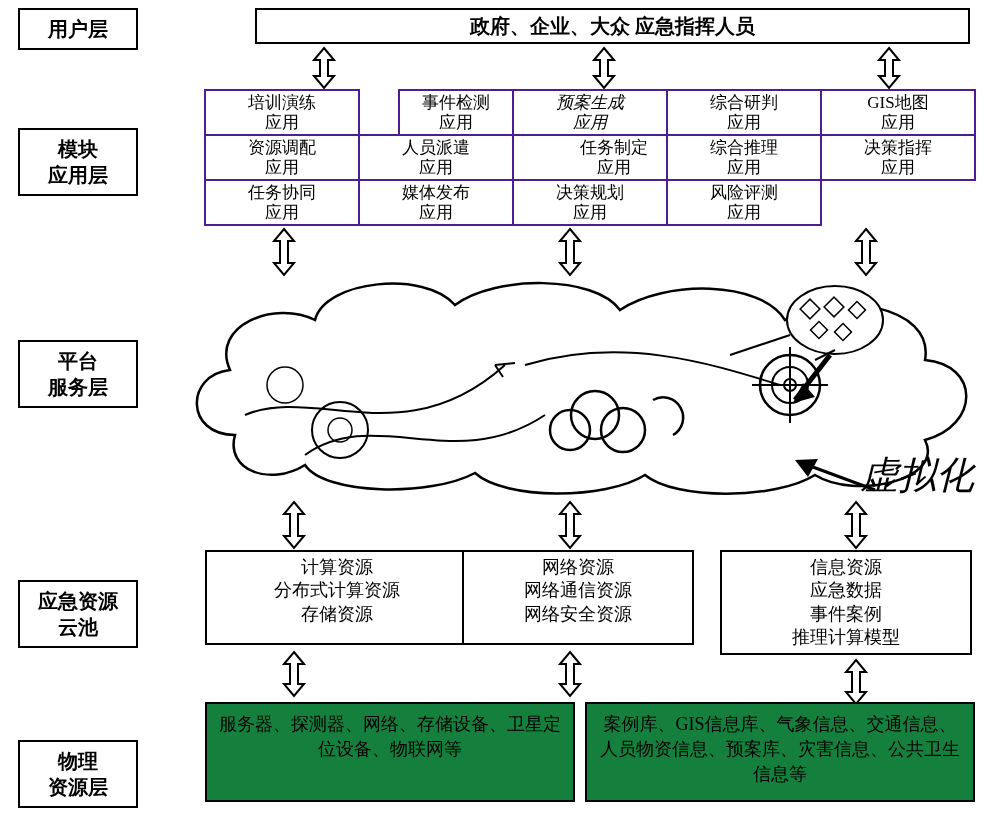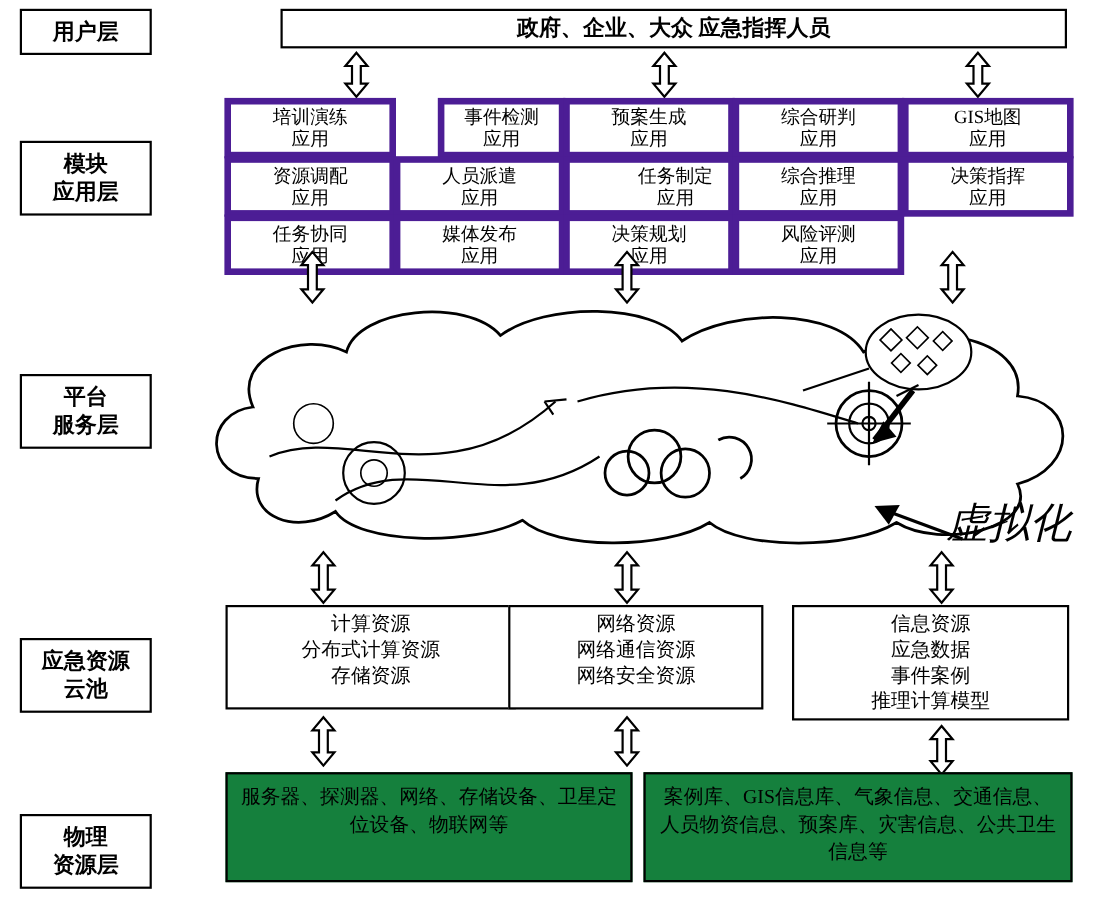--- a/index.html
+++ b/index.html
@@ -28,21 +28,21 @@
     background: #fff;
     font-size: 18px;
     text-align: center;
     display: flex;
     align-items: center;
     justify-content: center;
     line-height: 1.2;
     padding: 2px;
   }
   .grid-cell {
-    border: 6px solid #4c1d95;
+    border: 2px solid #4c1d95;
     font-size: 17px;
     text-align: center;
     display: flex;
     align-items: center;
     justify-content: center;
     line-height: 1.15;
     padding: 2px 0;
   }
   .module-grid {
     position: absolute;
@@ -116,21 +116,21 @@
   <svg width="28" height="44" viewBox="0 0 28 44">
       <path d="M14 2 L24 14 L18 14 L18 30 L24 30 L14 42 L4 30 L10 30 L10 14 L4 14 Z" fill="#fff" stroke="#000" stroke-width="2"></path>
     </svg>
 </div>
 
 <div class="module-grid" style="left:205px; top:90px; width:770px; height:135px;">
   <div class="grid-cell" style="white-space:pre;">培训演练
 应用</div>
   <div class="grid-cell" style="white-space:pre;margin-left:39px;">事件检测
 应用</div>
-  <div class="grid-cell" style="white-space:pre;">预案生成
+  <div class="grid-cell" style="white-space:pre;font-style:italic;">预案生成
 应用</div>
   <div class="grid-cell" style="white-space:pre;">综合研判
 应用</div>
   <div class="grid-cell" style="white-space:pre;">GIS地图
 应用</div>
   <div class="grid-cell" style="white-space:pre;">资源调配
 应用</div>
   <div class="grid-cell" style="white-space:pre;">人员派遣
 应用</div>
   <div class="grid-cell" style="white-space:pre;padding-left:48px;">任务制定

